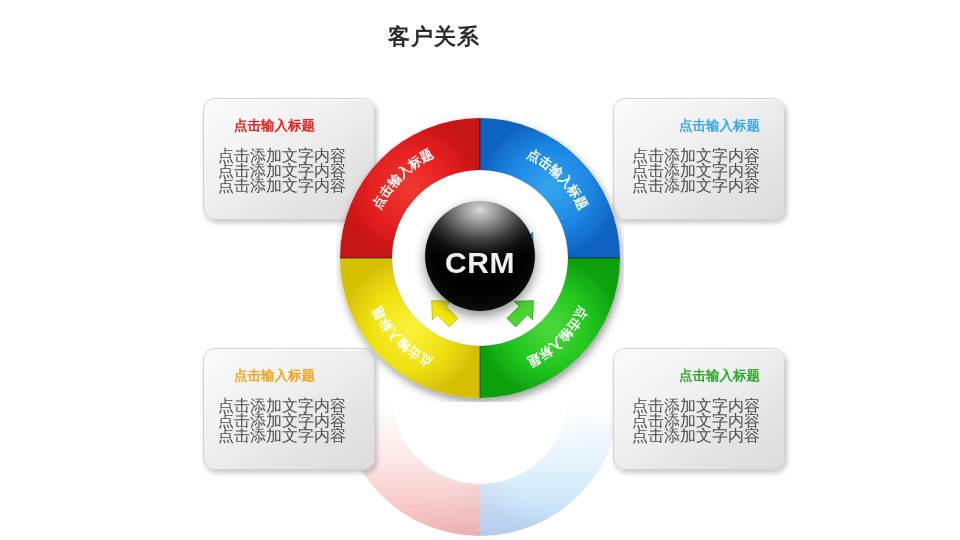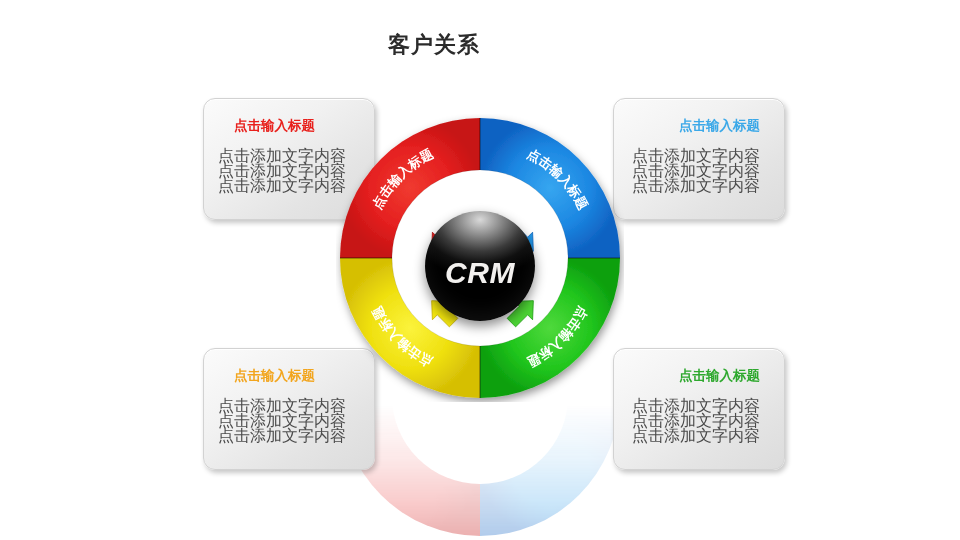--- a/index.html
+++ b/index.html
@@ -17,21 +17,20 @@
   #page-title {
     position: absolute;
     top: 22px;
     left: 0;
     width: 868px;
     text-align: center;
     font-size: 22px;
     font-weight: bold;
     color: #2b2b2b;
     letter-spacing: 1px;
-    margin-top: 8px;
   }
 
   
   .callout {
     position: absolute;
     width: 172px;
     height: 122px;
     border-radius: 12px;
     background: linear-gradient(145deg, #fbfbfb 0%, #f1f1f1 38%, #e4e4e4 72%, #dcdcdc 100%);
     border: 1px solid #d2d2d2;
@@ -94,32 +93,31 @@
     opacity: 0.40;
     -webkit-mask-image: linear-gradient(to top, rgba(0,0,0,0) 0%, rgba(0,0,0,0.25) 40%, rgba(0,0,0,0.85) 100%);
     mask-image: linear-gradient(to top, rgba(0,0,0,0) 0%, rgba(0,0,0,0.25) 40%, rgba(0,0,0,0.85) 100%);
     pointer-events: none;
   }
 
   
   #center-sphere {
     position: absolute;
     left: 425px;
-    top: 211px;
+    top: 201px;
     width: 110px;
     height: 110px;
     border-radius: 50%;
     background:
       radial-gradient(ellipse 70% 52% at 50% 8%, #d9d9d9 0%, #9a9a9a 22%, #3a3a3a 55%, #101010 76%, #000000 100%);
     box-shadow: 0 5px 12px rgba(0,0,0,0.45), inset 0 -8px 18px rgba(255,255,255,0.06);
     z-index: 30;
     display: flex;
     align-items: center;
     justify-content: center;
-    font-style: italic;
   }
   #crm-text {
     font-size: 30px;
     font-weight: bold;
     color: #f2f0ee;
     letter-spacing: 0.5px;
     text-shadow: 0 1px 2px rgba(0,0,0,0.9);
     margin-top: 14px;
   }
 

